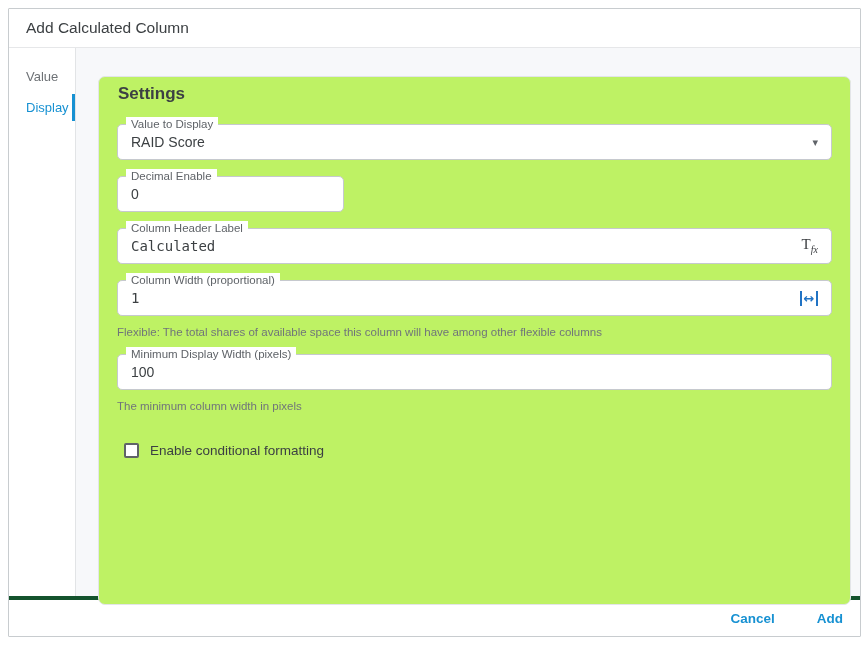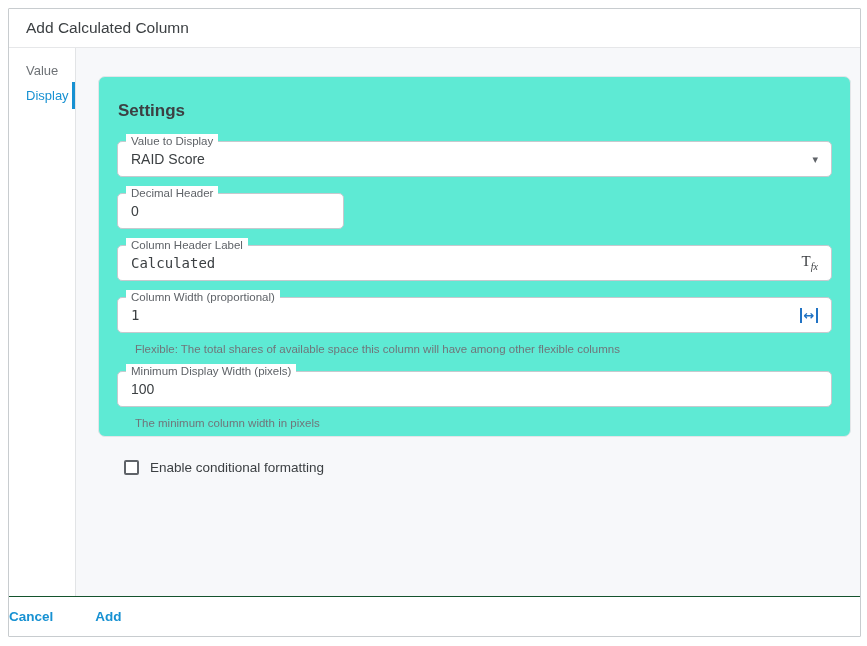--- a/index.html
+++ b/index.html
@@ -33,34 +33,35 @@
     flex:0 0 67px; width:67px;
     background:#fff;
     border-right:1px solid #e2e4e6;
     padding-top:10px;
   }
   .sidebar-item {
     position:relative;
     padding:5px 0 5px 17px;
     font-size:13px; color:#6e7276;
     cursor:pointer;
+    margin-top:6px;
   }
   .sidebar-item.active { color:#1791d2; }
   .sidebar-item.active::after {
     content:"";
     position:absolute; right:0; top:-1px; bottom:-1px; width:3px;
     background:#1791d2;
   }
   .content { flex:1 1 auto; background:#f7f8fa; position:relative; }
   .card {
-    position:absolute; left:22px; top:28px; right:9px; height:361px;
-    background:#5eead4;
+    position:absolute; left:22px; top:28px; right:9px; height:529px;
+    background:#bef264;
     border:1px solid #e3e5e8;
     border-radius:7px;
-    padding:23px 18px 0 18px;
+    padding:6px 18px 0 18px;
   }
   .settings-heading {
     font-size:17px; font-weight:600; color:#3c4043;
     margin:0 0 0 1px; line-height:22px;
   }
   .field {
     position:relative;
     height:36px;
     border:1px solid #c6c9ce;
     border-radius:5px;
@@ -100,40 +101,40 @@
     display:flex; align-items:center; justify-content:center;
     height:15px; width:18px;
     border-left:2px solid #2173c4;
     border-right:2px solid #2173c4;
     color:#2173c4; font-weight:bold; font-size:13px; line-height:1;
     font-family:"DejaVu Sans", sans-serif;
     cursor:pointer;
   }
   .helper {
     font-size:11.5px; color:#70757a;
-    margin:9px 0 0 18px; line-height:14px;
+    margin:9px 0 0 0; line-height:14px;
   }
   .checkbox-row {
     margin-top:30px; margin-left:7px;
     display:flex; align-items:center;
     cursor:pointer;
   }
   .checkbox {
     width:15px; height:15px;
     border:2px solid #5f6368;
     border-radius:2px;
     background:#fff;
     flex:0 0 15px;
   }
   .cb-label { margin-left:11px; font-size:13.5px; color:#3c4043; }
   .footer {
     flex:0 0 40px;
-    border-top:1px solid #14532d;
-    background:#fff;
-    display:flex; align-items:center; justify-content:flex-start;
+    border-top:4px solid #14532d;
+    background:#fff;
+    display:flex; align-items:center; justify-content:flex-end;
     padding-right:17px;
   }
   .text-btn {
     background:none; border:none;
     color:#1791d2;
     font-size:13.5px; font-weight:600;
     font-family:"Liberation Sans", sans-serif;
     cursor:pointer; padding:0;
   }
   .text-btn.cancel { margin-right:42px; }
@@ -163,21 +164,21 @@
 
         <h2 class="settings-heading">Settings</h2>
 
         <div class="field first">
           <span class="flabel">Value to Display</span>
           <span class="fvalue">RAID Score</span>
           <span class="dd-arrow">▾</span>
         </div>
 
         <div class="field small">
-          <span class="flabel">Decimal Header</span>
+          <span class="flabel">Decimal Enable</span>
           <span class="fvalue">0</span>
         </div>
 
         <div class="field">
           <span class="flabel">Column Header Label</span>
           <span class="fvalue mono">Calculated</span>
           <span class="tfx"><span>T</span><sub>fx</sub></span>
         </div>
 
         <div class="field">

